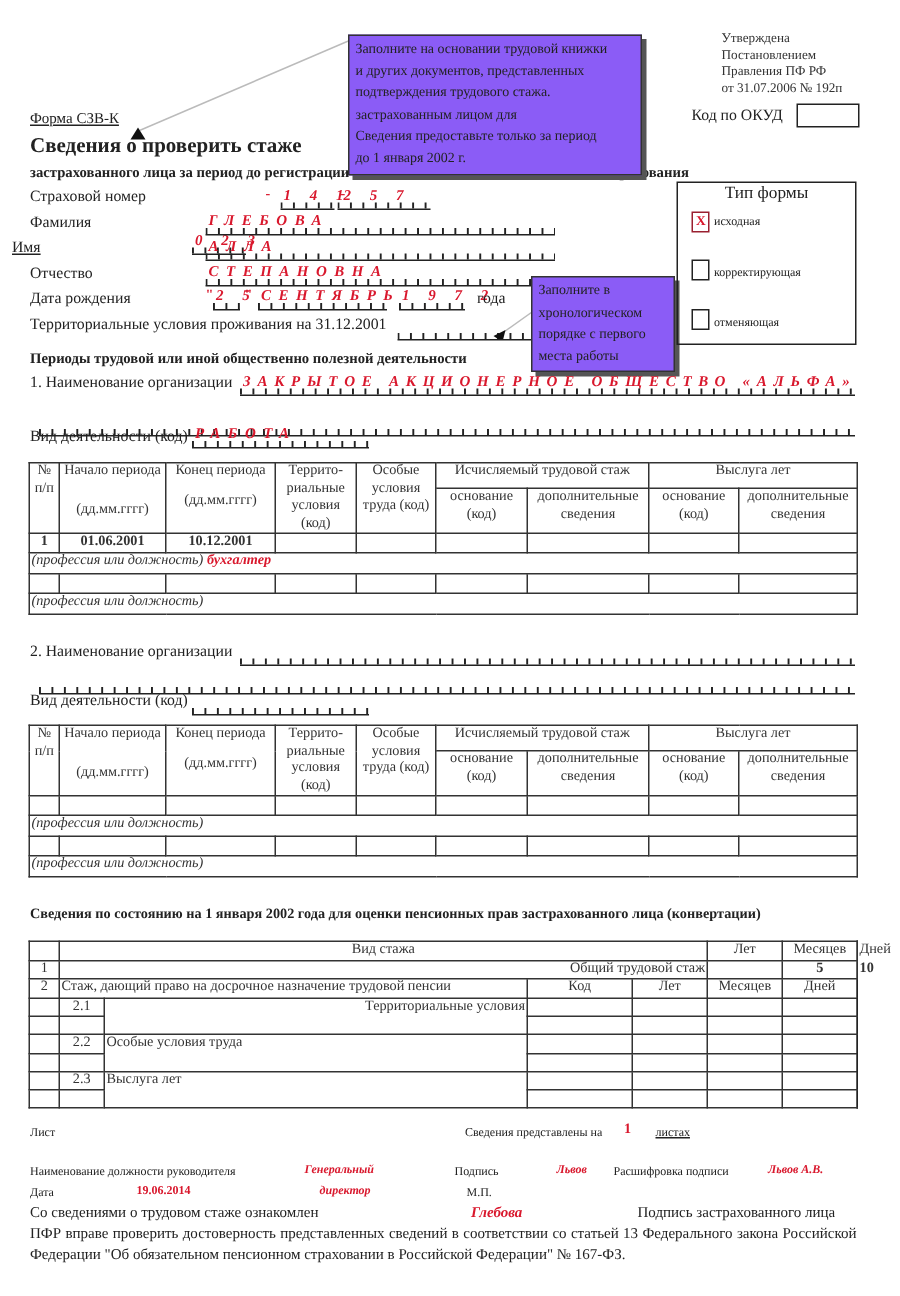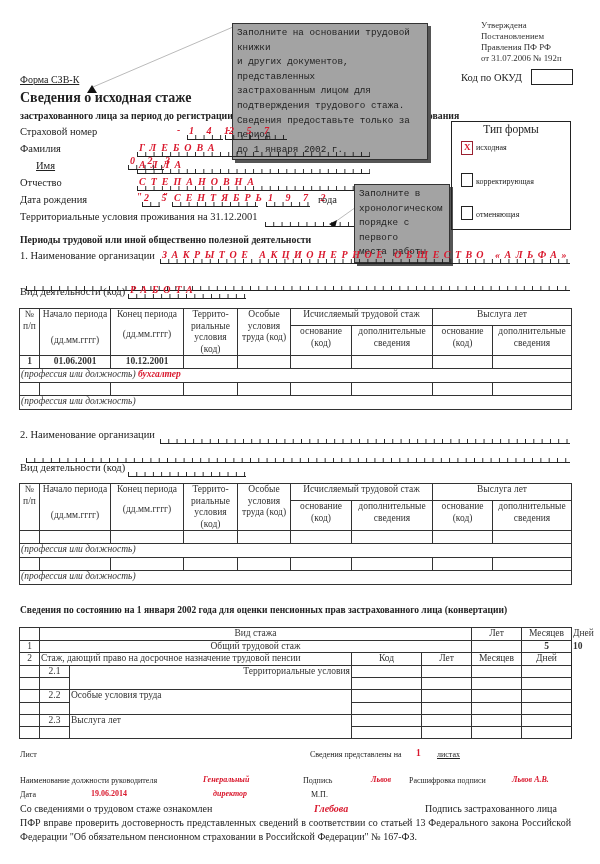--- a/index.html
+++ b/index.html
@@ -7,22 +7,22 @@
          font-family: "Liberation Serif", "DejaVu Serif", serif; color: #222; }
   .abs { position: absolute; }
   .red { color: #d9182d; }
   .ital { font-style: italic; }
   .bold { font-weight: bold; }
   .sm { font-size: 9.5px; }
   .tiny { font-size: 8px; }
   .lbl { font-size: 10.5px; }
 
   
-  .callout { position: absolute; background: #a3a3a3; border: 1px solid #333;
-             box-shadow: 3px 3px 0 #555; font-family: Liberation Mono, monospace;
+  .callout { position: absolute; background: #8b5cf6; border: 1px solid #333;
+             box-shadow: 3px 3px 0 #555; font-family: Liberation Serif, serif;
              font-size: 9.3px; line-height: 14.6px; padding: 2px 4px; color: #222; }
 
   
   .field { position: absolute; height: 14px; border-bottom: 1.5px solid #222; }
   .field::after { content: ""; position: absolute; left: 0; right: 0; bottom: 0; height: 4px;
                   background-image: linear-gradient(to right, #222 1px, transparent 1px);
                   background-size: 8.3px 4px; background-repeat: repeat-x; }
   .fval { position: absolute; left: 2px; top: 0; font-family: "Liberation Serif", serif;
           font-style: italic; font-weight: bold; color: #d9182d; font-size: 10px;
           letter-spacing: 5px; white-space: nowrap; }
@@ -35,41 +35,41 @@
                   padding: 0 1px; line-height: 11.5px; color: #333; }
   table.grid { border: 1.5px solid #222; }
   .prof { text-align: left !important; font-style: italic; font-size: 9.5px; }
 
   .conv td { font-size: 9.5px; line-height: 11px; padding: 0 2px; }
 </style>
 </head>
 <body>
 
 <div class="abs" style="left:20px;top:74px;font-size:10px;text-decoration:underline;">Форма СЗВ-К</div>
-<div class="abs bold" style="left:20px;top:90px;font-size:14px;">Сведения о исходная стаже</div>
+<div class="abs bold" style="left:20px;top:90px;font-size:14px;">Сведения о проверить стаже</div>
 <div class="abs bold" style="left:20px;top:110px;font-size:9.8px;white-space:nowrap;">застрахованного лица за период до регистрации в системе обязательного пенсионного страхования</div>
 
 <div class="abs" style="left:481px;top:20px;font-size:8.8px;line-height:11px;color:#333;">
   <div>Утверждена</div>
   <div>Постановлением</div>
   <div>Правления ПФ РФ</div>
   <div>от 31.07.2006 № 192п</div>
 </div>
 <div class="abs" style="left:461px;top:72px;font-size:10.5px;">Код по ОКУД</div>
 <div class="abs" style="left:531px;top:69px;width:40px;height:14px;border:1.2px solid #222;"></div>
 
 <svg class="abs" style="left:85px;top:25px;" width="150" height="70">
   <line x1="148" y1="2" x2="8" y2="62" stroke="#bbb" stroke-width="1"></line>
   <polygon points="2,68 12,68 7,60" fill="#111"></polygon>
 </svg>
 <div class="callout" style="left:232px;top:23px;width:186px;">
   <div>Заполните на основании трудовой книжки</div>
   <div>и других документов, представленных</div>
+  <div>подтверждения трудового стажа.</div>
   <div>застрахованным лицом для</div>
-  <div>подтверждения трудового стажа.</div>
   <div>Сведения предоставьте только за период</div>
   <div>до 1 января 2002 г.</div>
 </div>
 
 <div class="abs lbl" style="left:20px;top:126px;">Страховой номер</div>
 <div class="field" style="left:128px;top:125px;width:36px;margin-top:30px;">
     <span class="fval">0 2 3</span>
   </div>
 <div class="abs red bold sm" style="left:177px;top:125px;">-</div>
 <div class="field" style="left:187px;top:125px;width:36px;">
@@ -78,21 +78,21 @@
 <div class="abs red bold sm" style="left:227px;top:125px;">-</div>
 <div class="field" style="left:225px;top:125px;width:62px;">
     <span class="fval" style="left:4px;">2 5 7</span>
   </div>
 
 <div class="abs lbl" style="left:20px;top:143px;">Фамилия</div>
 <div class="field" style="left:137px;top:142px;width:233px;">
     <span class="fval">ГЛЕБОВА</span>
   </div>
 
-<div class="abs lbl" style="left:36px;top:160px;text-decoration:underline;">Имя</div>
+<div class="abs lbl" style="left:8px;top:160px;text-decoration:underline;">Имя</div>
 <div class="field" style="left:137px;top:159px;width:233px;">
     <span class="fval">АЛЛА</span>
   </div>
 
 <div class="abs lbl" style="left:20px;top:177px;">Отчество</div>
 <div class="field" style="left:137px;top:176px;width:233px;">
     <span class="fval">СТЕПАНОВНА</span>
   </div>
 
 <div class="abs lbl" style="left:20px;top:194px;">Дата рождения</div>
@@ -298,21 +298,21 @@
   <tbody>
       <tr style="height:12px">
     <td></td>
     <td colspan="4">Вид стажа</td>
     <td>Лет</td>
     <td>Месяцев</td>
     <td>Дней</td>
   </tr>
   <tr style="height:12px">
     <td>1</td>
-    <td colspan="4" style="text-align:center">Общий трудовой стаж</td>
+    <td colspan="4" style="text-align:right">Общий трудовой стаж</td>
     <td></td>
     <td class="red bold">5</td>
     <td class="red bold">10</td>
   </tr>
   <tr style="height:12px">
     <td>2</td>
     <td colspan="2" style="text-align:left;white-space:nowrap;">Стаж, дающий право на досрочное назначение трудовой пенсии</td>
     <td>Код</td>
     <td>Лет</td>
     <td>Месяцев</td>

